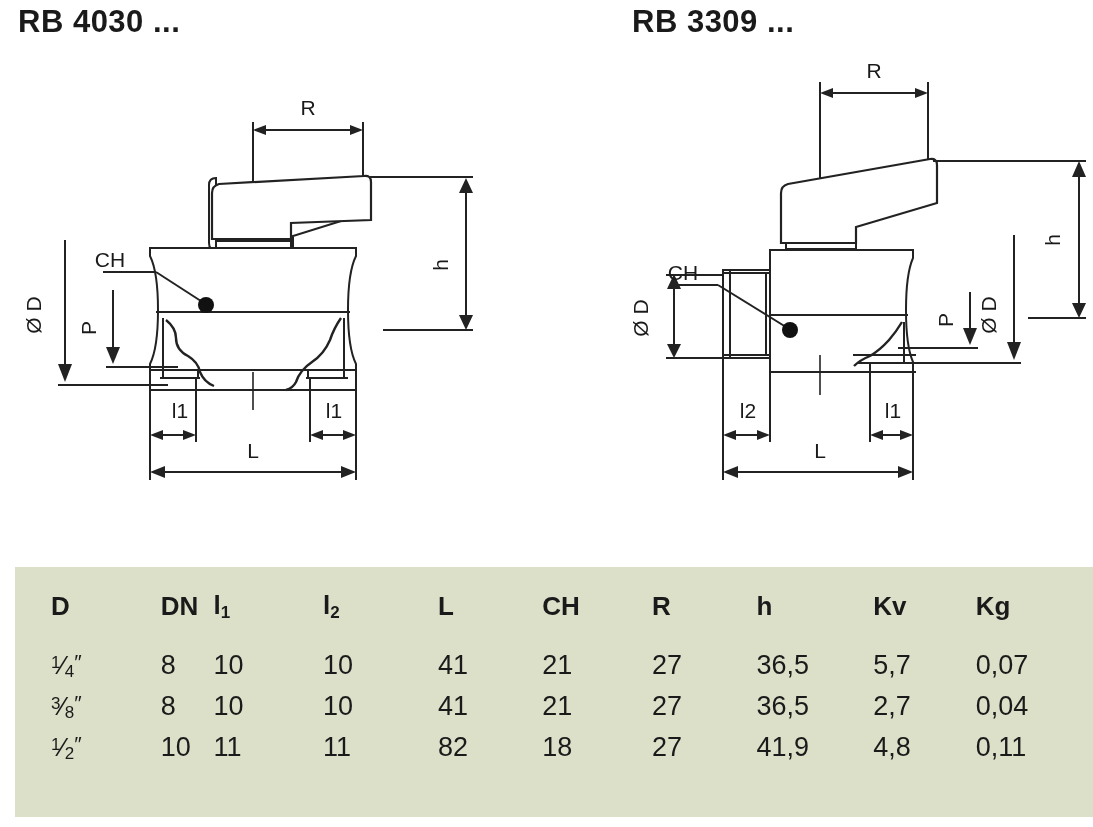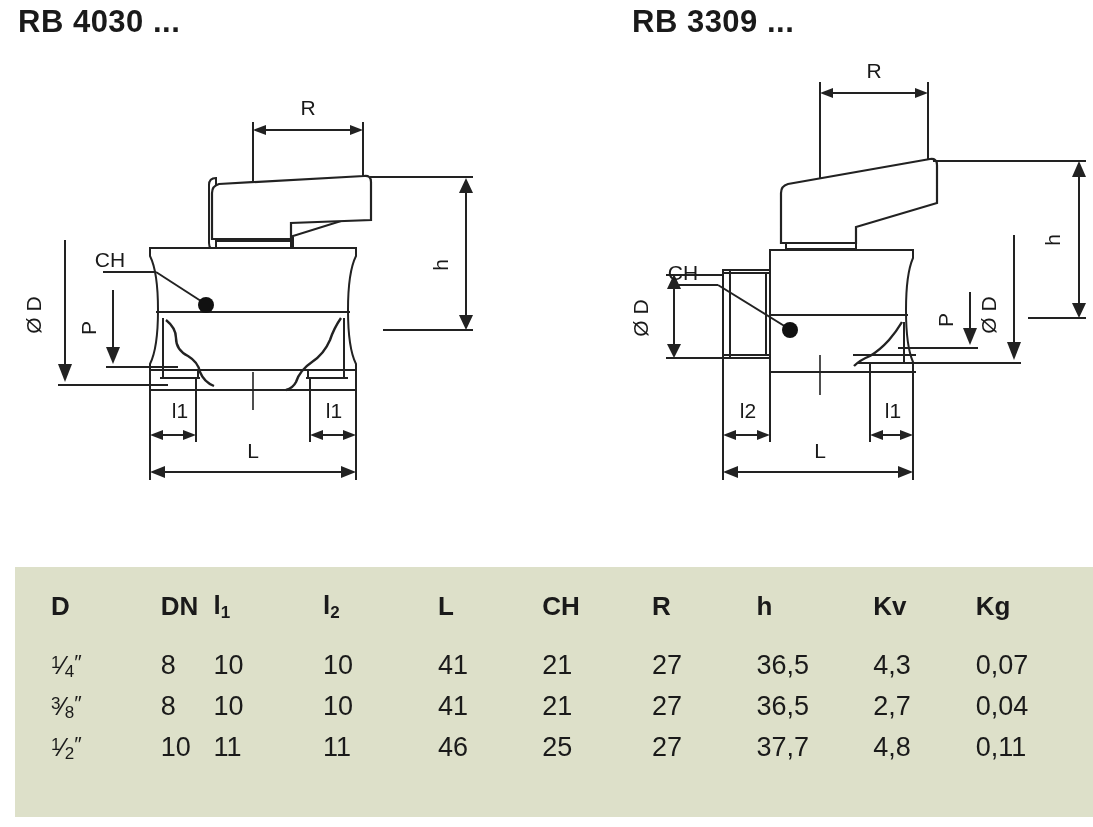--- a/index.html
+++ b/index.html
@@ -325,44 +325,44 @@
 
       <tr>
             <td class="pad-left"><span class="frac"><span class="num">1</span><span class="sl">⁄</span><span class="den">4</span><span class="inch">″</span></span></td>
             <td class="pad-left">8</td>
             <td>10</td>
             <td>10</td>
             <td>41</td>
             <td>21</td>
             <td>27</td>
             <td>36,5</td>
-            <td>4,3</td>
+            <td>5,7</td>
             <td>0,07</td>
           </tr>
           <tr>
             <td class="pad-left"><span class="frac"><span class="num">3</span><span class="sl">⁄</span><span class="den">8</span><span class="inch">″</span></span></td>
             <td class="pad-left">8</td>
             <td>10</td>
             <td>10</td>
             <td>41</td>
             <td>21</td>
             <td>27</td>
             <td>36,5</td>
             <td>2,7</td>
             <td>0,04</td>
           </tr>
           <tr>
             <td class="pad-left"><span class="frac"><span class="num">1</span><span class="sl">⁄</span><span class="den">2</span><span class="inch">″</span></span></td>
             <td class="pad-left">10</td>
             <td>11</td>
             <td>11</td>
-            <td>46</td>
-            <td>25</td>
+            <td>82</td>
+            <td>18</td>
             <td>27</td>
-            <td>37,7</td>
+            <td>41,9</td>
             <td>4,8</td>
             <td>0,11</td>
           </tr>
         </tbody>
     </table>
   </div>
 
 </div>
 
 </body></html>

